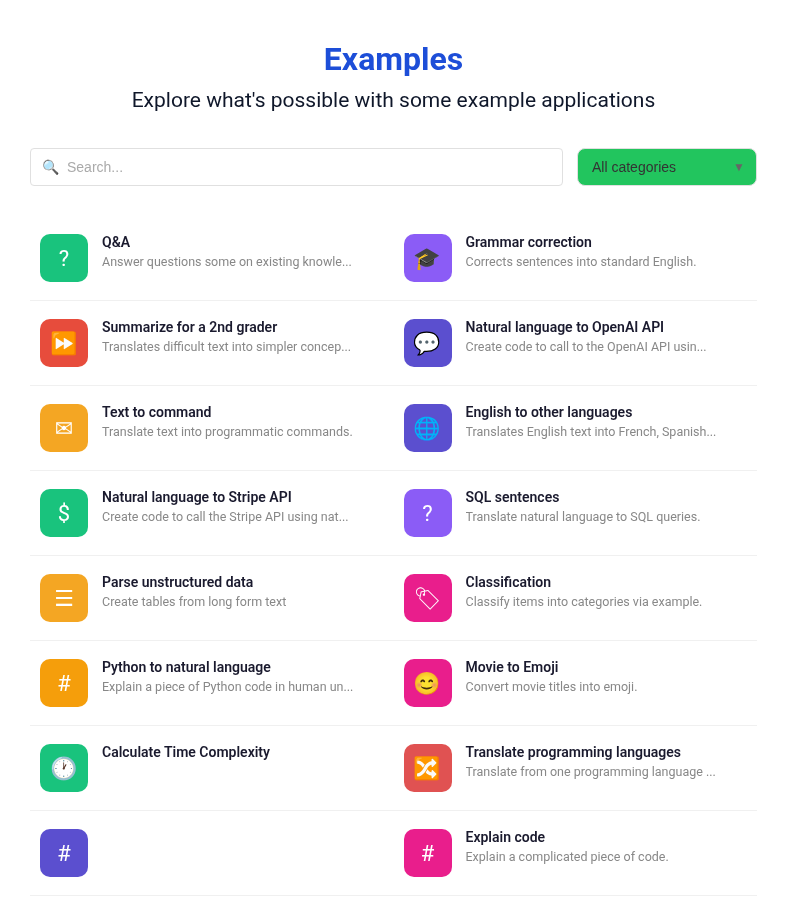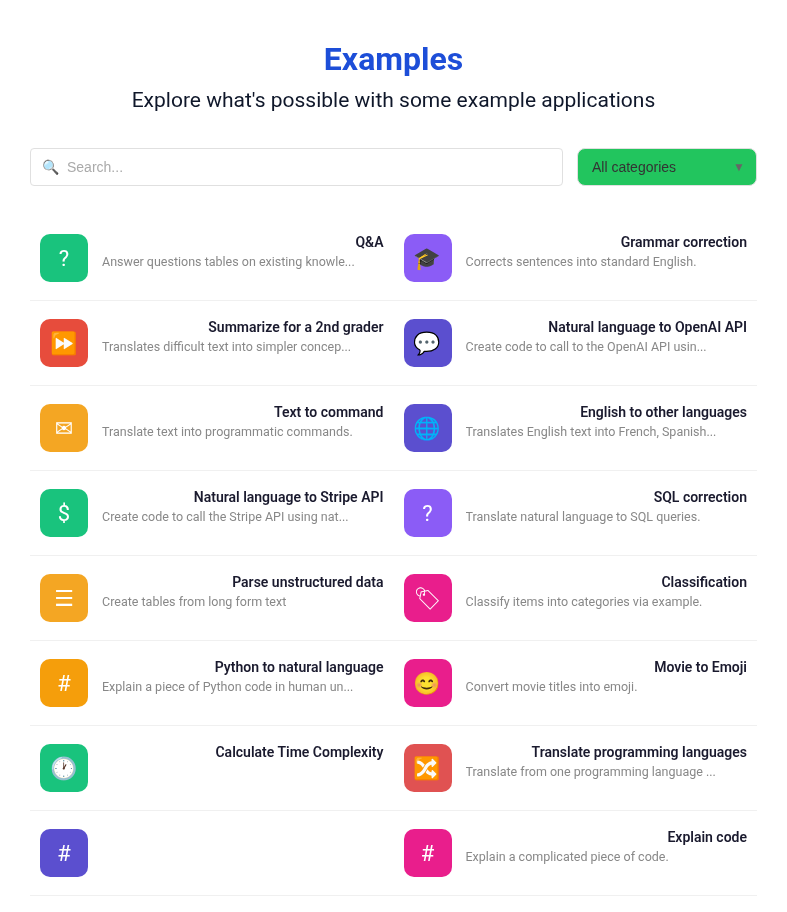--- a/index.html
+++ b/index.html
@@ -108,21 +108,20 @@
       font-size: 22px;
       flex-shrink: 0;
       color: #fff;
     }
     .example-text { flex: 1; min-width: 0; }
     .example-title {
       font-size: 14px;
       font-weight: 600;
       color: #1a1a2e;
       margin-bottom: 4px;
-      text-align: right;
     }
     .example-desc {
       font-size: 12.5px;
       color: #888;
       white-space: nowrap;
       overflow: hidden;
       text-overflow: ellipsis;
     }
 
     
@@ -159,21 +158,21 @@
       </select>
       <span class="chevron-icon">▼</span>
     </div>
   </div>
 
   <div class="examples-grid" id="examples-grid">
   <div class="example-item">
         <div class="example-icon bg-teal">?</div>
         <div class="example-text">
           <div class="example-title">Q&amp;A</div>
-          <div class="example-desc">Answer questions tables on existing knowle...</div>
+          <div class="example-desc">Answer questions some on existing knowle...</div>
         </div>
       </div>
       <div class="example-item">
         <div class="example-icon bg-purple">🎓</div>
         <div class="example-text">
           <div class="example-title">Grammar correction</div>
           <div class="example-desc">Corrects sentences into standard English.</div>
         </div>
       </div>
       <div class="example-item">
@@ -207,21 +206,21 @@
       <div class="example-item">
         <div class="example-icon bg-teal">$</div>
         <div class="example-text">
           <div class="example-title">Natural language to Stripe API</div>
           <div class="example-desc">Create code to call the Stripe API using nat...</div>
         </div>
       </div>
       <div class="example-item">
         <div class="example-icon bg-purple">?</div>
         <div class="example-text">
-          <div class="example-title">SQL correction</div>
+          <div class="example-title">SQL sentences</div>
           <div class="example-desc">Translate natural language to SQL queries.</div>
         </div>
       </div>
       <div class="example-item">
         <div class="example-icon bg-orange">☰</div>
         <div class="example-text">
           <div class="example-title">Parse unstructured data</div>
           <div class="example-desc">Create tables from long form text</div>
         </div>
       </div>

